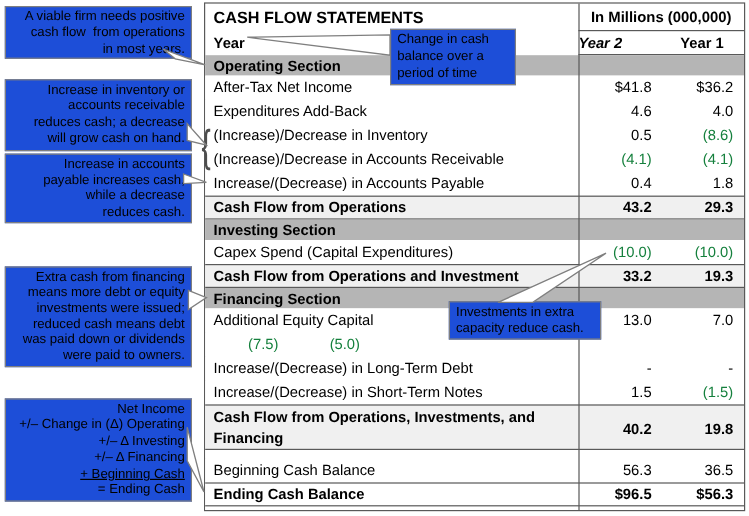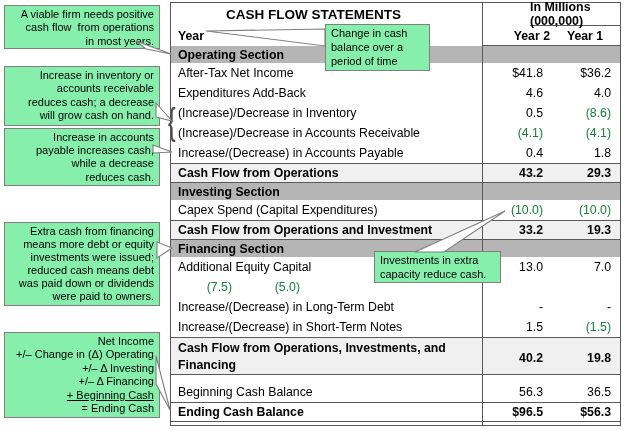--- a/index.html
+++ b/index.html
@@ -7,43 +7,43 @@
           font-family:"Liberation Sans","DejaVu Sans",sans-serif;color:#000;}
 
   
   .cft{position:absolute;left:170px;top:2px;width:451px;height:424px;box-sizing:border-box;
        border:1px solid #595959;background:#fff;}
   .vline{position:absolute;left:311px;top:0;bottom:0;width:1px;background:#595959;z-index:2;}
   .trow{display:flex;align-items:center;font-size:12.3px;box-sizing:border-box;position:relative;}
   .trow .label{width:311px;box-sizing:border-box;padding-left:7px;white-space:nowrap;overflow:hidden;}
   .trow .v2{width:68px;box-sizing:border-box;text-align:right;padding-right:7px;}
   .trow .v1{width:70px;box-sizing:border-box;text-align:right;padding-right:9px;}
-  .trow.header{height:23px;margin-left:48px;}
+  .trow.header{height:23px;}
   .trow.header .title{width:311px;box-sizing:border-box;padding-left:7px;font-weight:bold;font-size:13.5px;}
   .trow.header .units{flex:1;height:100%;box-sizing:border-box;display:flex;align-items:center;justify-content:center;
                       font-weight:bold;font-size:12.4px;border-bottom:1px solid #595959;}
   .trow.yearrow{height:20px;}
   .trow.yearrow .label{font-weight:bold;}
   .trow.yearrow .heads{display:flex;width:138px;height:100%;box-sizing:border-box;border-bottom:1px solid #595959;align-items:center;}
   .trow.yearrow .heads span{font-weight:bold;font-size:12.3px;}
-  .trow.yearrow .h2{width:68px;text-align:right;}
+  .trow.yearrow .h2{width:68px;text-align:left;font-style:italic;}
   .trow.yearrow .h1{width:70px;text-align:center;}
   .trow.section{height:17px;background:#b5b5b5;font-weight:bold;}
   .trow.data{height:20px;background:#fff;}
   .trow.subtotal{height:20px;background:#f0f0f0;font-weight:bold;border-top:1px solid #595959;border-bottom:1px solid #595959;}
   .trow.subtotal-tall{height:38px;background:#f0f0f0;font-weight:bold;border-top:1px solid #595959;border-bottom:1px solid #595959;align-items:stretch;justify-content:flex-end;}
   .trow.subtotal-tall .label{white-space:normal;line-height:17px;padding-top:2px;overflow:visible;}
   .trow.subtotal-tall .v2,.trow.subtotal-tall .v1{display:flex;align-items:flex-end;justify-content:flex-end;padding-bottom:9px;}
   .trow.spacer{height:7px;background:#fff;}
   .trow.total{height:20px;background:#fff;font-weight:bold;border-top:1px solid #595959;border-bottom:1px solid #595959;}
   .bottomstrip{height:3px;background:#fff;}
   .neg{color:#15803d;}
 
   
-  .callout{position:absolute;background:#86efac;border:1.5px solid #7f7f7f;box-sizing:border-box;
+  .callout{position:absolute;background:#1d4ed8;border:1.5px solid #7f7f7f;box-sizing:border-box;
            font-size:11px;padding:2px 5px;z-index:4;}
   .callout.right{text-align:right;}
   .callout .cline{white-space:pre-wrap;}
   .callout .underline{text-decoration:underline;}
 
   
   .brace{position:absolute;left:168px;top:101px;z-index:3;font-size:37px;line-height:41px;color:#4d4d4d;
          transform:scaleX(0.62);transform-origin:left top;font-weight:400;}
   .overlay{position:absolute;left:0;top:0;width:624px;height:430px;z-index:5;pointer-events:none;}
 </style>

